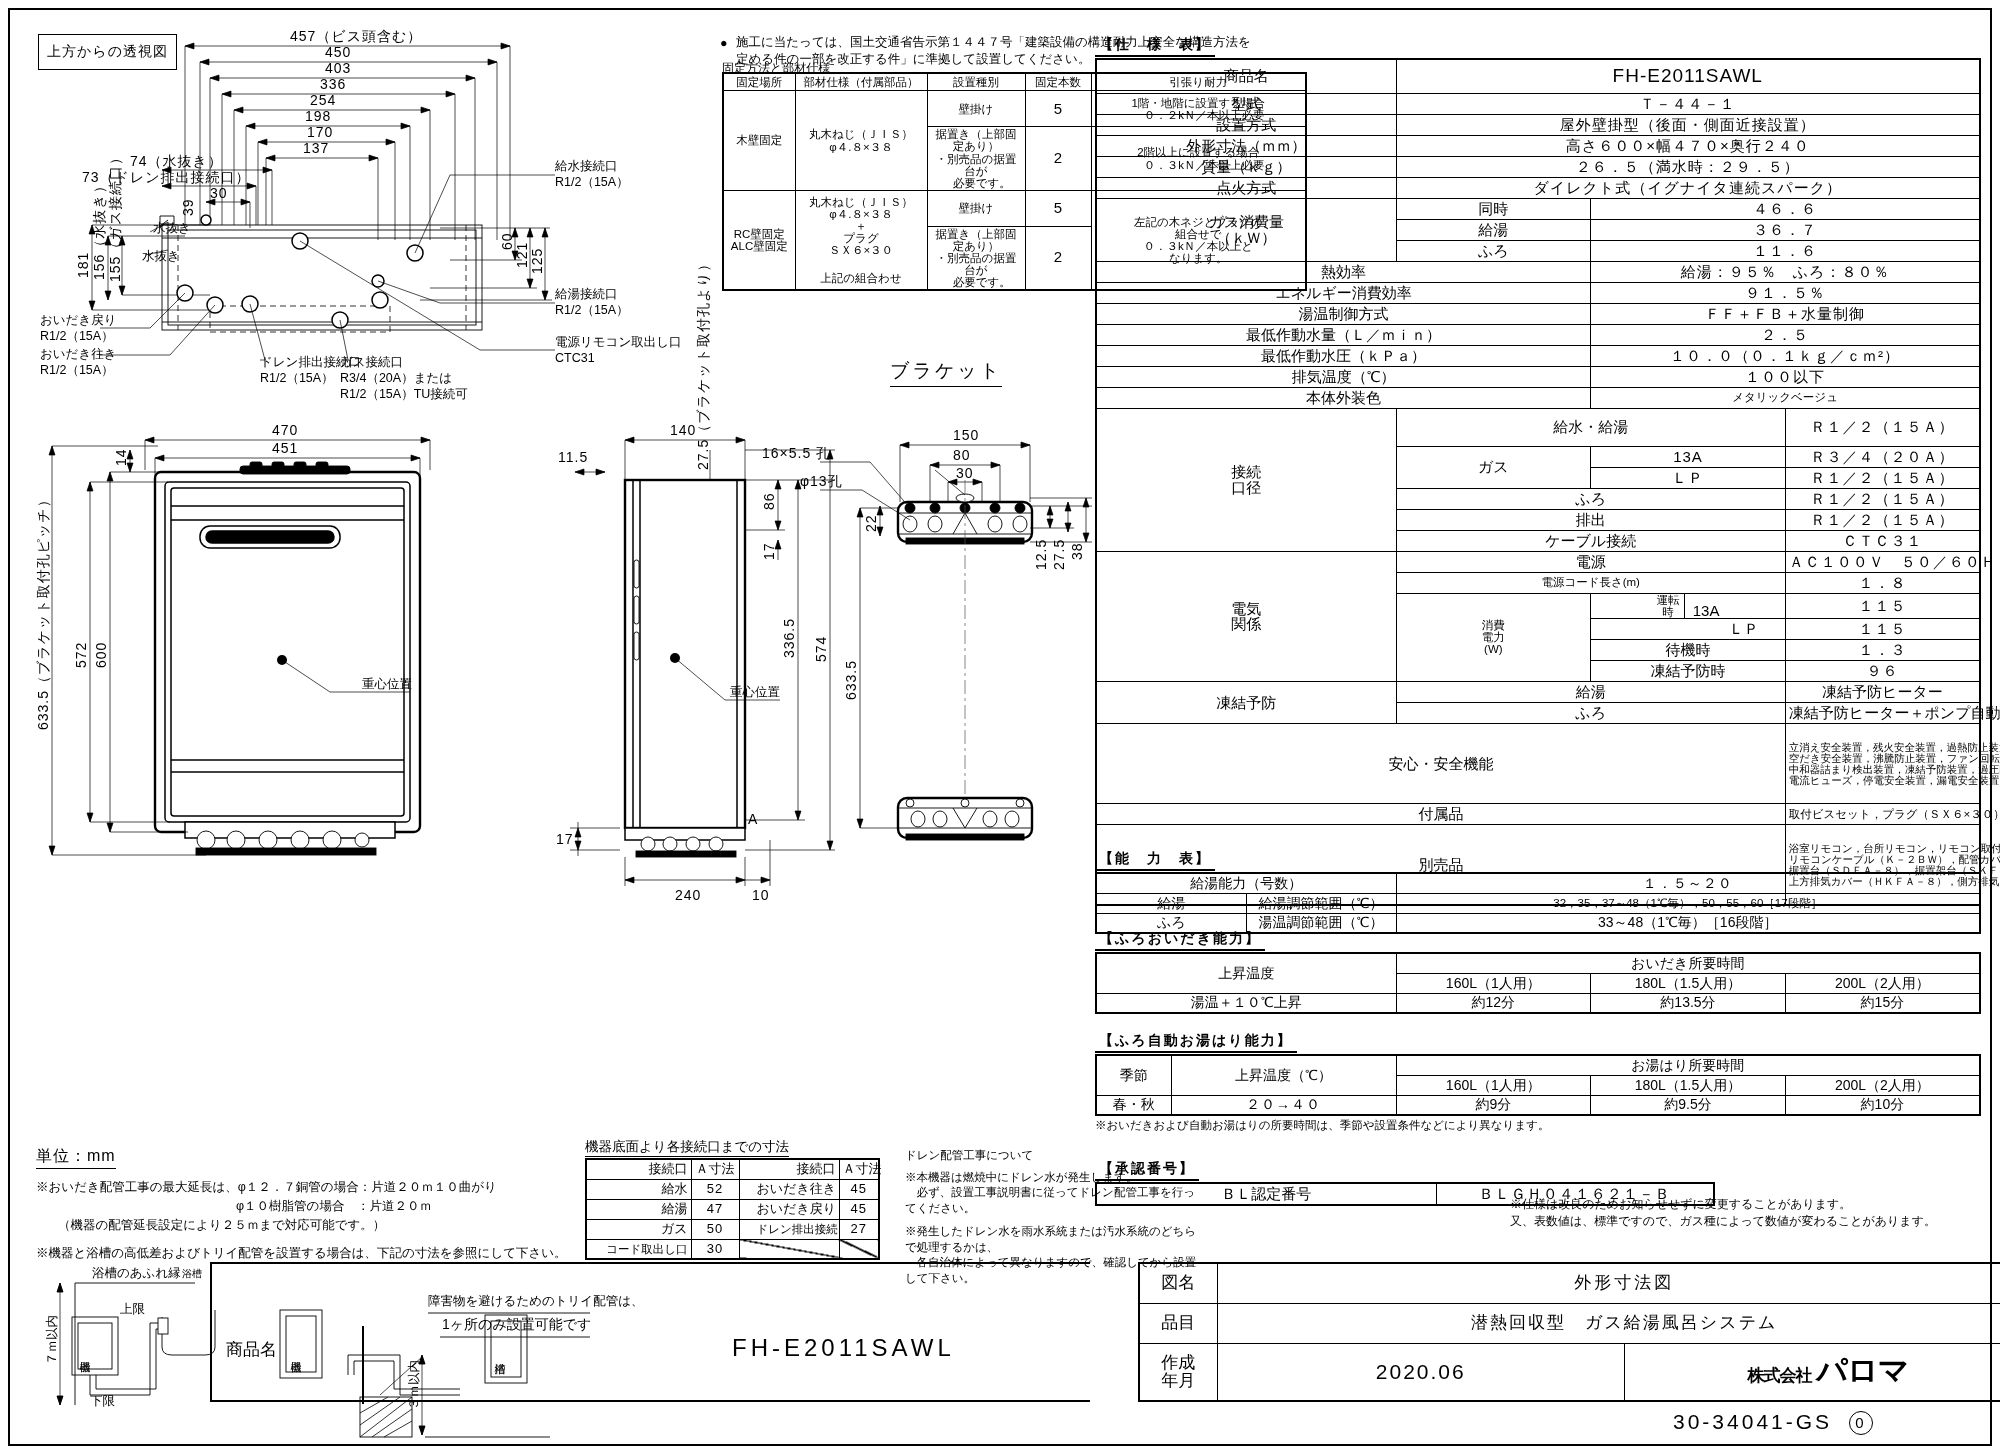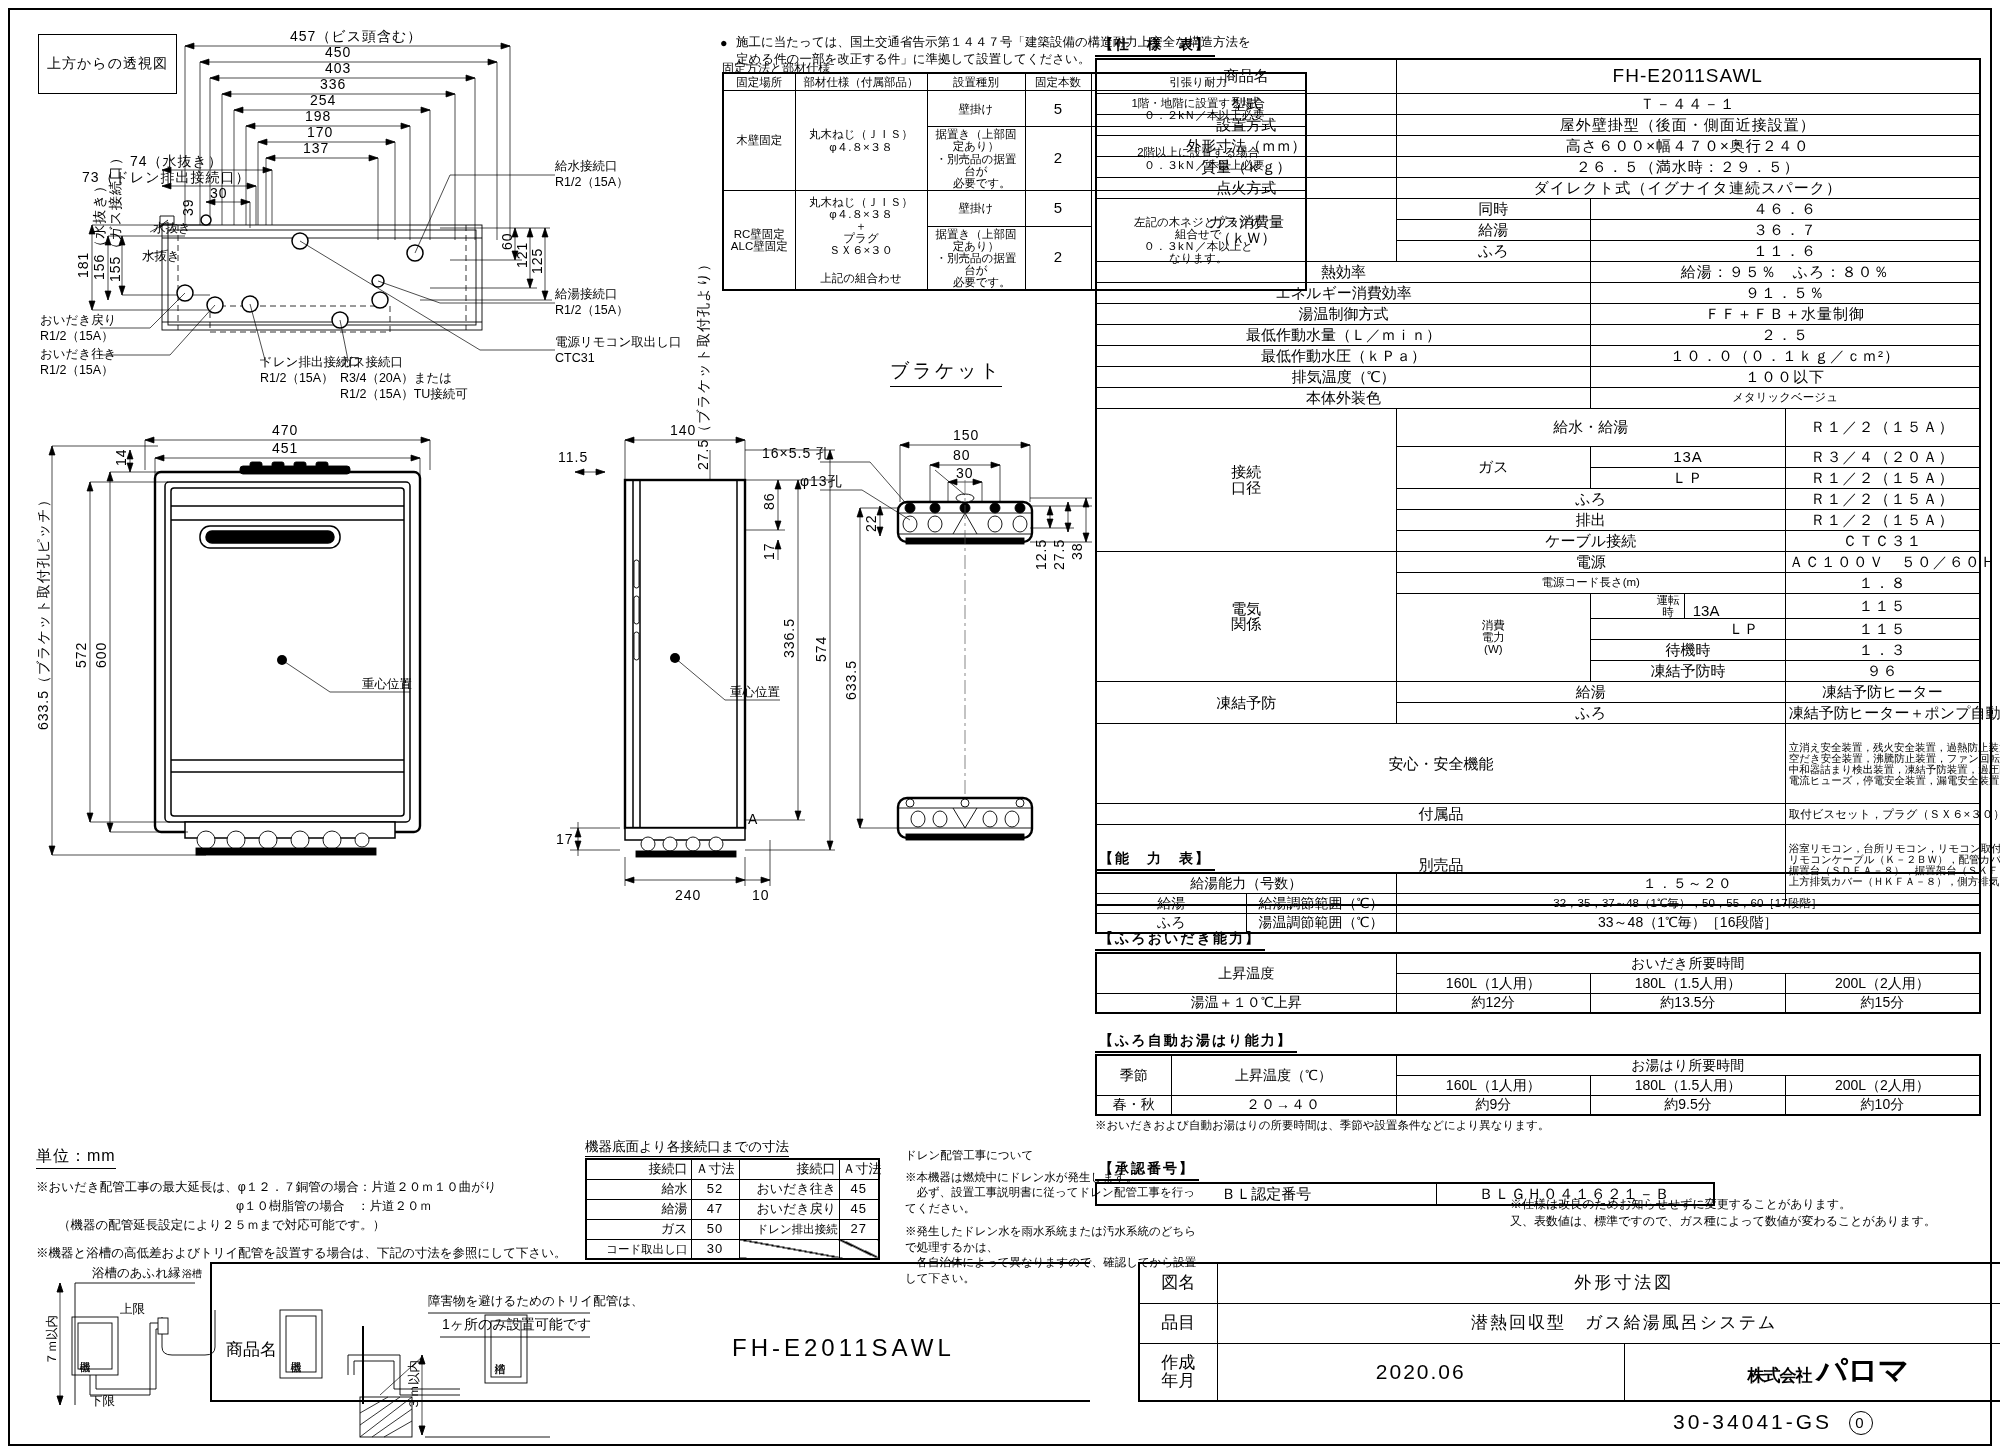--- a/index.html
+++ b/index.html
@@ -79,21 +79,21 @@
                display:inline-block; padding-bottom:1px; letter-spacing:1px;}
   #left-notes { left:26px; top:1168px; width:545px; font-size:12.5px; line-height:1.5; }
 
   
   #titleblock { left:575px; top:1252px; width:1400px; height:140px;padding-left:48px; }
   #shohinmei { font-size:24px; letter-spacing:4px; }
   #docno { left:1663px; top:1400px; font-size:21px; letter-spacing:3px; }
 
   
   #topview-label { left:28px; top:24px; font-size:14px; border:1px solid #000;
-                   padding:20px 8px; letter-spacing:1px; }
+                   padding:8px 8px; letter-spacing:1px; }
   #bracket-label { left:880px; top:348px; font-size:19px; letter-spacing:3px;
                    border-bottom:1.5px solid #000; padding-bottom:2px; }
 
   
   svg { position:absolute; left:0; top:0; overflow:visible; }
   .ln  { stroke:#000; fill:none; }
   .thk { stroke-width:2.4; }
   .med { stroke-width:1.5; }
   .thn { stroke-width:0.9; }
   .dim { stroke-width:0.7; stroke:#000; fill:none; }

